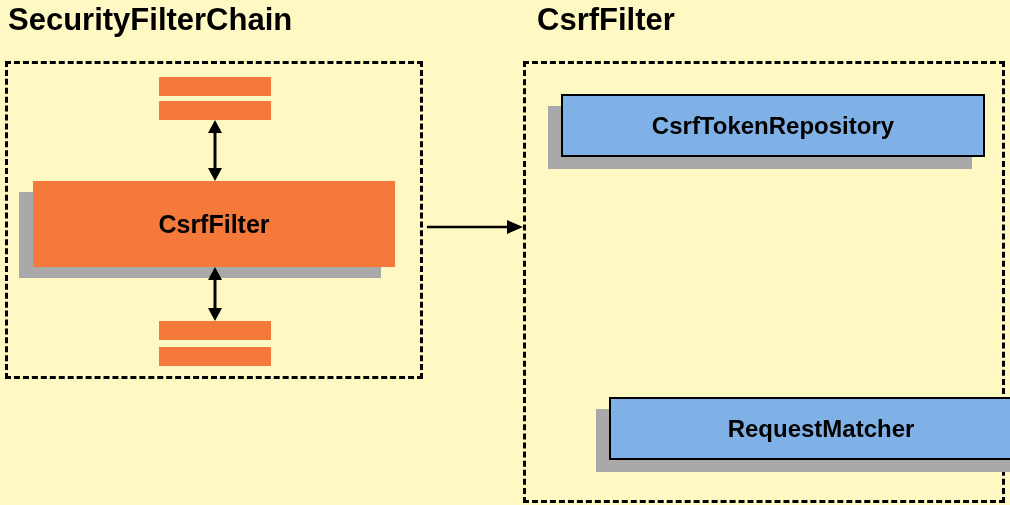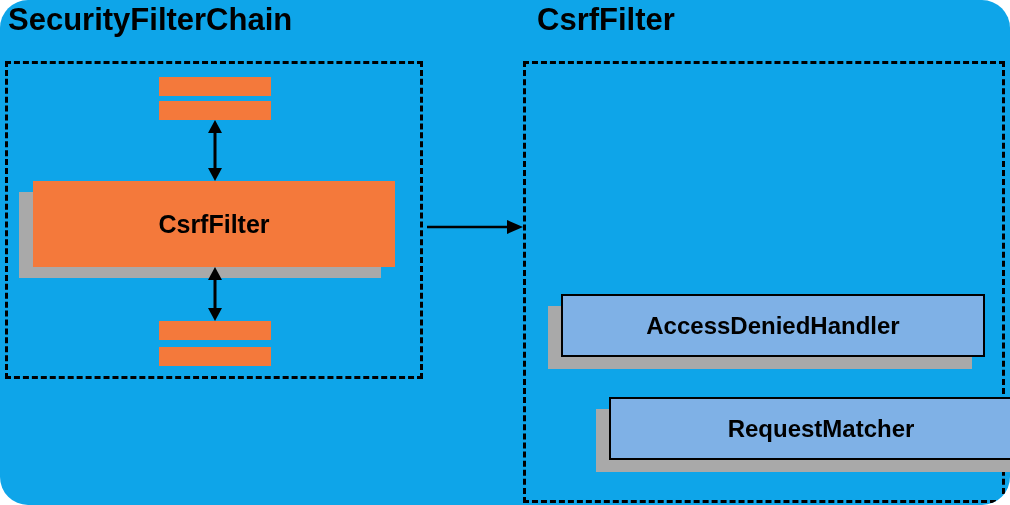--- a/index.html
+++ b/index.html
@@ -4,24 +4,23 @@
 <style>
   html, body {
     margin: 0;
     padding: 0;
     background: #ffffff;
   }
   .canvas {
     position: relative;
     width: 1010px;
     height: 505px;
-    background: #0ea5e9;
+    background: #fef9c3;
     font-family: "Liberation Sans", sans-serif;
     overflow: hidden;
-    border-radius: 28px;
   }
   .diagram-title {
     position: absolute;
     font-size: 31px;
     font-weight: bold;
     color: #000000;
     white-space: nowrap;
   }
   .title-left  { left: 8px;   top: 2px; }
   .title-right { left: 537px; top: 2px; }
@@ -120,19 +119,19 @@
     <polygon points="12,54 5,41 19,41" fill="#000000"></polygon>
   </svg>
 
   <svg class="arrow arrow-flow" width="96" height="20">
     <line x1="0" y1="10" x2="82" y2="10" stroke="#000000" stroke-width="2.5"></line>
     <polygon points="96,10 80,3 80,17" fill="#000000"></polygon>
   </svg>
 
   <div class="dashed-container container-right"></div>
 
+  <div class="component-box component-1">CsrfTokenRepository</div>
 
 
-  <div class="component-box component-3">AccessDeniedHandler</div>
 
   <div class="component-box component-4">RequestMatcher</div>
 
 </div>
 
 </body></html>

